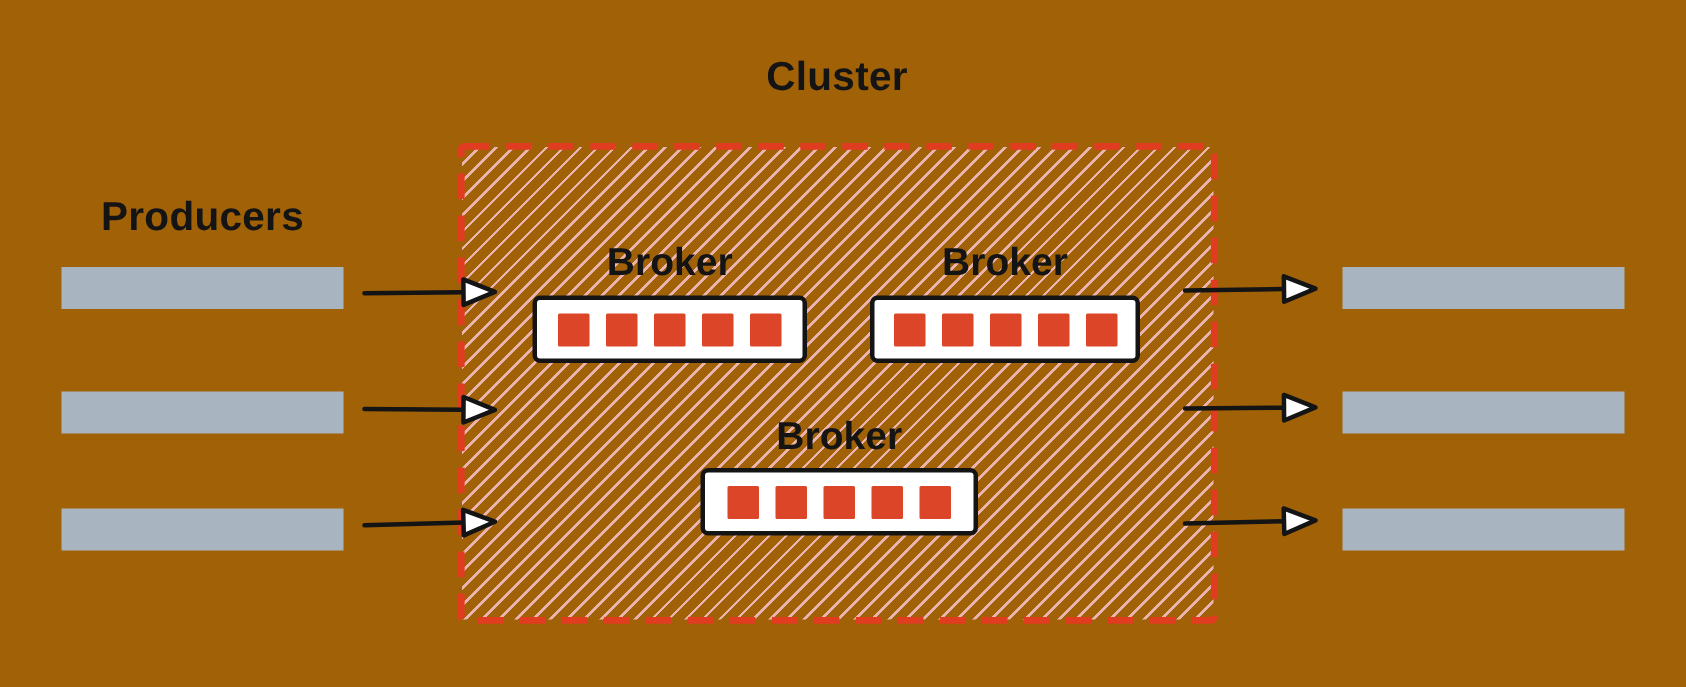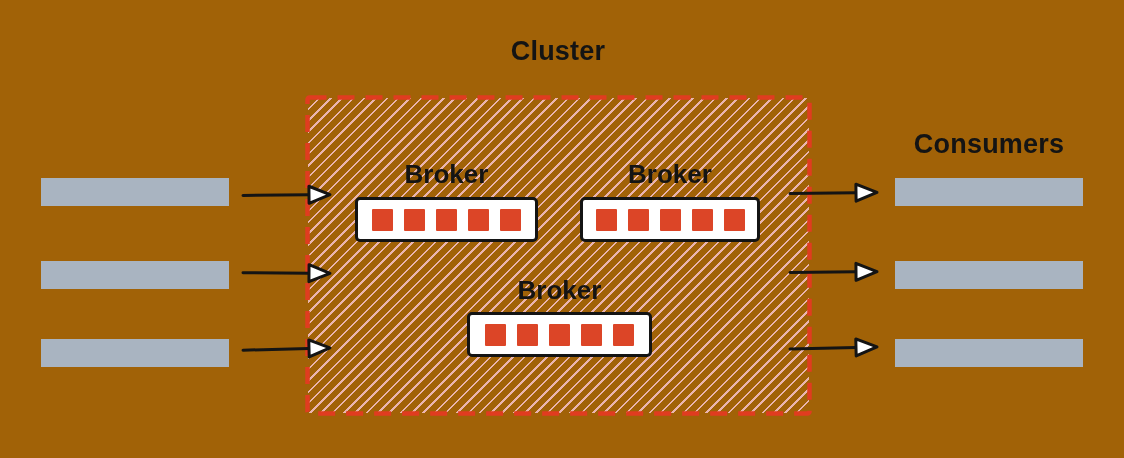--- a/index.html
+++ b/index.html
@@ -60,27 +60,27 @@
 
   <div class="lbl cluster-title">Cluster</div>
 
   <div class="cluster">
     <div class="hatch"></div>
     <svg class="border" viewBox="0 0 507 321">
       <rect x="2.5" y="2.5" width="502" height="316" rx="2" fill="none" stroke="#e03c20" stroke-width="4.5" stroke-dasharray="17 11"></rect>
     </svg>
   </div>
 
+  <div class="lbl producers-label">Producers</div>
   <div class="bars left">
     <div class="bar"></div>
   <div class="bar"></div>
       <div class="bar"></div>
     </div>
 
-  <div class="lbl consumers-label">Consumers</div>
   <div class="bars right">
     <div class="bar"></div>
   <div class="bar"></div>
       <div class="bar"></div>
     </div>
 
   <div class="broker-label" id="broker-label-1">Broker</div>
   <div class="broker-box" id="broker-box-1">
     <div class="sq"></div>
   <div class="sq"></div>

